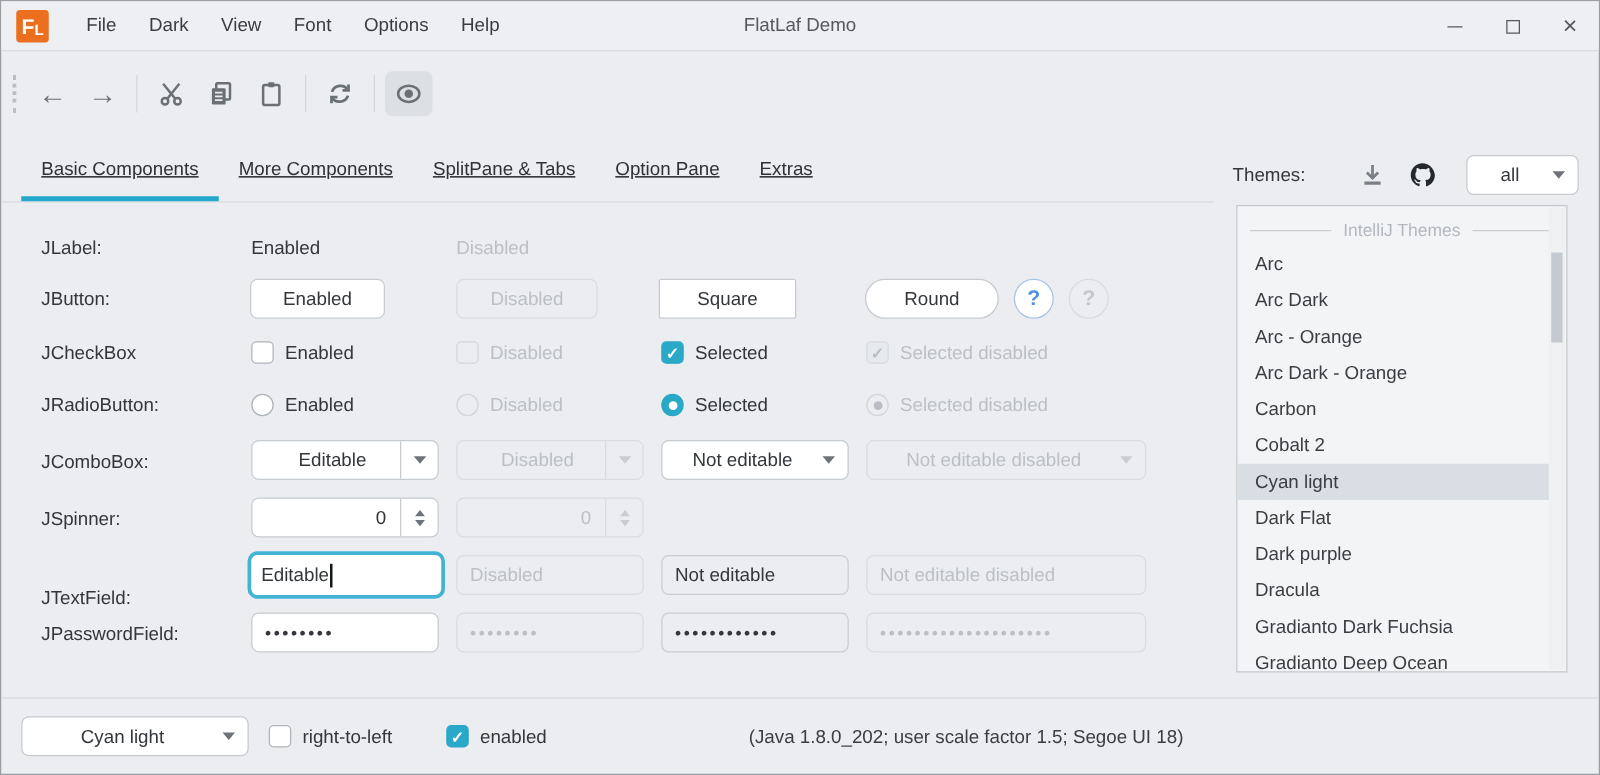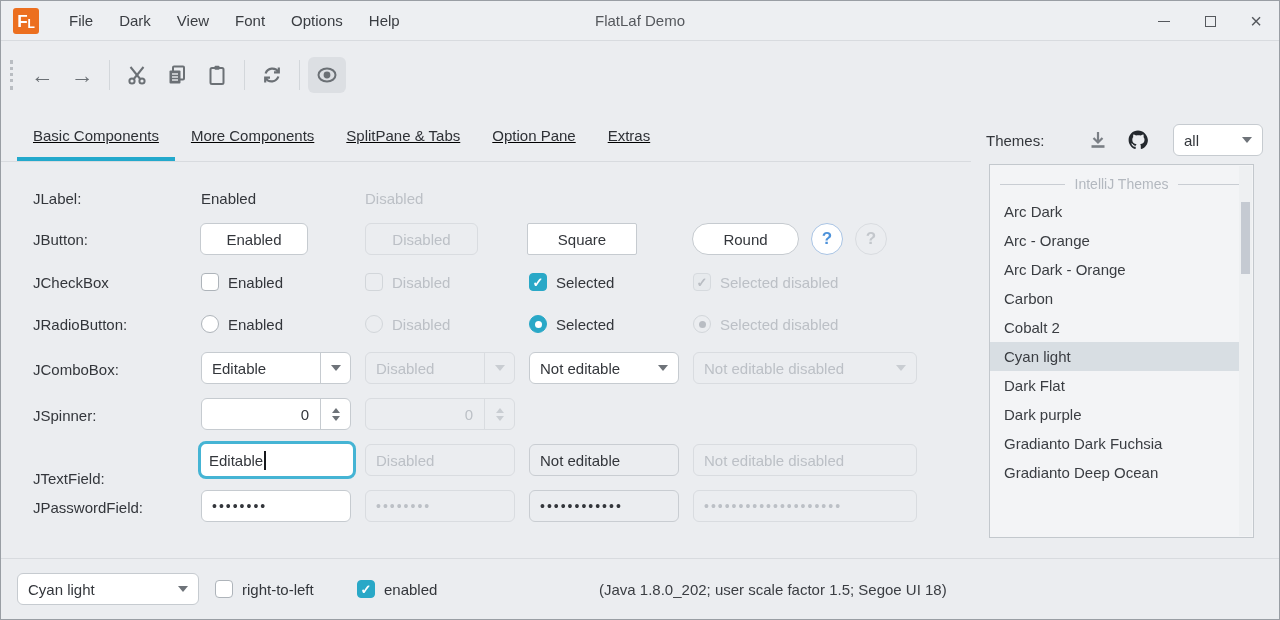--- a/index.html
+++ b/index.html
@@ -40,21 +40,21 @@
   .themes-label { position:absolute; top:131px; left:985px; font-size:15px; color:#33363B; }
   .icon-btn { position:absolute; width:34px; height:34px; display:flex; align-items:center; justify-content:center; border-radius:6px; }
   .dl-btn  { top:122px; left:1080px; }
   .gh-btn  { top:122px; left:1120px; }
   .filter-combo { position:absolute; top:123px; left:1172px; width:90px; height:32px; }
 
   
   .btn { position:absolute; height:32px; background:#fff; border:1px solid #C6CBD0; border-radius:6px; font-size:15px; color:#33363B; display:flex; align-items:center; justify-content:center; }
   .btn.disabled { background:transparent; border-color:#D9DCE0; color:#BCC0C6; }
   .combo { height:32px; background:#fff; border:1px solid #C6CBD0; border-radius:6px; display:flex; align-items:center; font-size:15px; color:#33363B; overflow:hidden; }
-  .combo .ctext { flex:1; padding-left:10px; white-space:nowrap; }
+  .combo .ctext { flex:1; padding-left:10px; white-space:nowrap;text-align:center; }
   .combo .arrow-sec { width:30px; height:100%; display:flex; align-items:center; justify-content:center; flex:none; }
   .combo.editable .arrow-sec { border-left:1px solid #C6CBD0; }
   .combo.disabled { background:transparent; border-color:#D9DCE0; color:#BCC0C6; }
   .combo.disabled.editable .arrow-sec { border-left-color:#D9DCE0; }
   .tri-down { width:0; height:0; border-left:5.5px solid transparent; border-right:5.5px solid transparent; border-top:6px solid #6E7379; }
   .combo.disabled .tri-down { border-top-color:#C9CDD2; }
   .tri-up-s { width:0; height:0; border-left:4.5px solid transparent; border-right:4.5px solid transparent; border-bottom:5px solid #6E7379; }
   .tri-down-s { width:0; height:0; border-left:4.5px solid transparent; border-right:4.5px solid transparent; border-top:5px solid #6E7379; margin-top:3px; }
   .spinner.disabled .tri-up-s { border-bottom-color:#C9CDD2; }
   .spinner.disabled .tri-down-s { border-top-color:#C9CDD2; }
@@ -216,28 +216,30 @@
     <span class="ctext">all</span>
     <span class="arrow-sec">
         <span class="tri-down"></span>
       </span>
   </div>
 
   <div class="theme-list">
     <div class="list-header">
         <span>IntelliJ Themes</span>
       </div>
+    <div class="list-item">Arc</div>
     <div class="list-item">Arc Dark</div>
     <div class="list-item">Arc - Orange</div>
     <div class="list-item">Arc Dark - Orange</div>
     <div class="list-item">Carbon</div>
     <div class="list-item">Cobalt 2</div>
     <div class="list-item selected">Cyan light</div>
     <div class="list-item">Dark Flat</div>
     <div class="list-item">Dark purple</div>
+    <div class="list-item">Dracula</div>
     <div class="list-item">Gradianto Dark Fuchsia</div>
     <div class="list-item">Gradianto Deep Ocean</div>
     <div class="vscroll">
         <div class="vthumb"></div>
       </div>
   </div>
 
   <div class="rowlabel" style="top:189px">JLabel:</div>
   <div class="plainval" style="left:200px; top:189px">Enabled</div>
   <div class="plainval disabled" style="left:364px; top:189px">Disabled</div>

